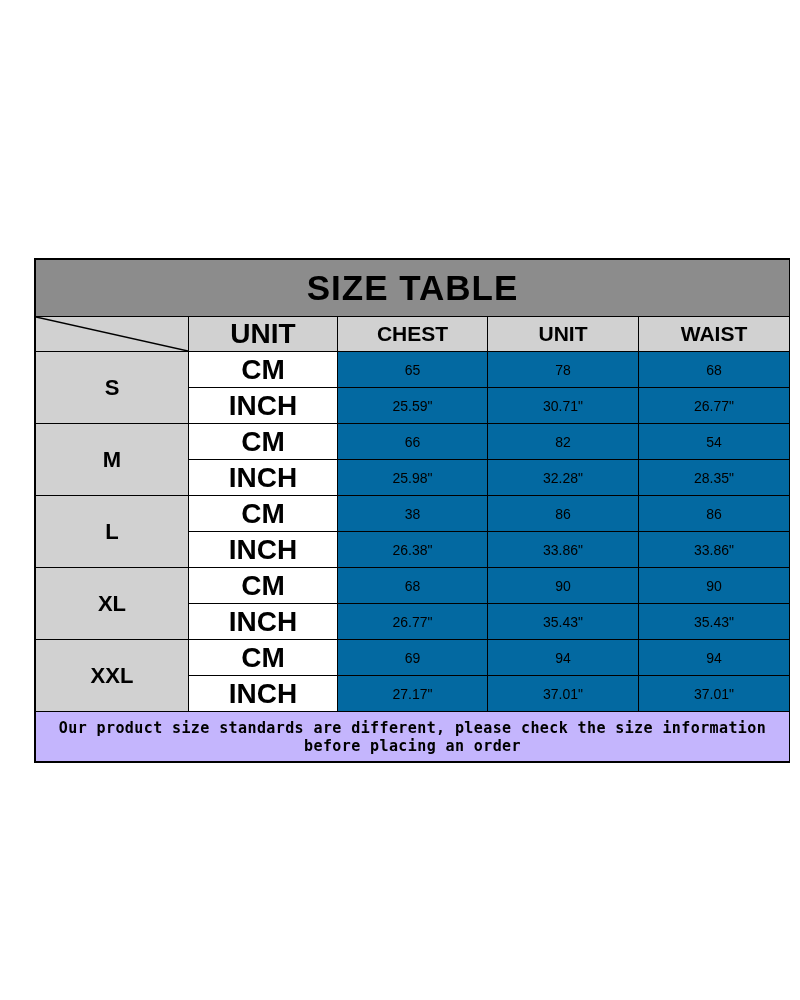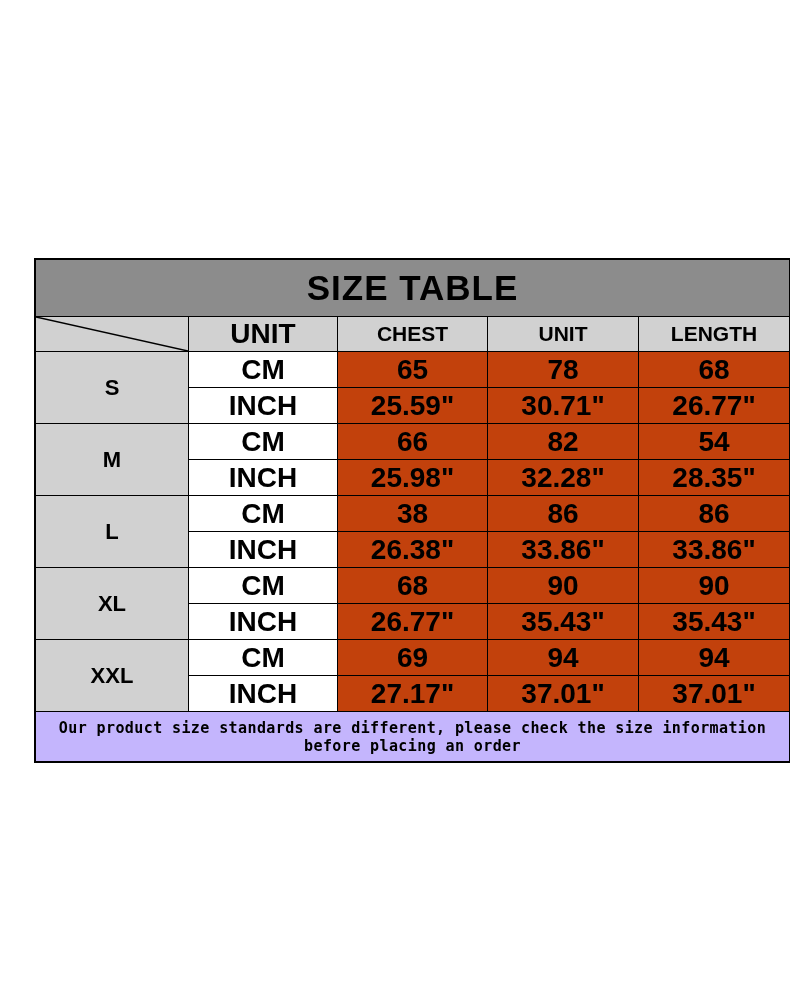--- a/index.html
+++ b/index.html
@@ -85,23 +85,23 @@
   }
 
   
   .unit-cell {
     background: #ffffff;
     font-size: 28px;
     font-weight: bold;
     height: 33px;
   }
   .val-cell {
-    background: #c2410c;
-    font-size: 28px;
-    font-weight: bold;
+    background: #0369a1;
+    font-size: 14px;
+    font-weight: normal;
     height: 33px;
   }
 
   
   .note-cell {
     background: #c4b5fd;
     font-family: "DejaVu Sans Mono", monospace;
     font-size: 15px;
     font-weight: bold;
     letter-spacing: 0.4px;
@@ -132,21 +132,21 @@
 
         <tr>
           <td class="corner-cell">
             <svg class="diag" viewBox="0 0 153 32" preserveAspectRatio="none">
               <line x1="0" y1="0" x2="153" y2="32" stroke="#000000" stroke-width="1.4"></line>
             </svg>
           </td>
           <td class="head-cell unit">UNIT</td>
           <td class="head-cell">CHEST</td>
           <td class="head-cell">UNIT</td>
-          <td class="head-cell">LENGTH</td>
+          <td class="head-cell">WAIST</td>
         </tr>
 
         <tr>
           <td class="size-cell" rowspan="2">S</td>
           <td class="unit-cell">CM</td>
           <td class="val-cell">65</td>
           <td class="val-cell">78</td>
           <td class="val-cell">68</td>
         </tr>
         <tr>

